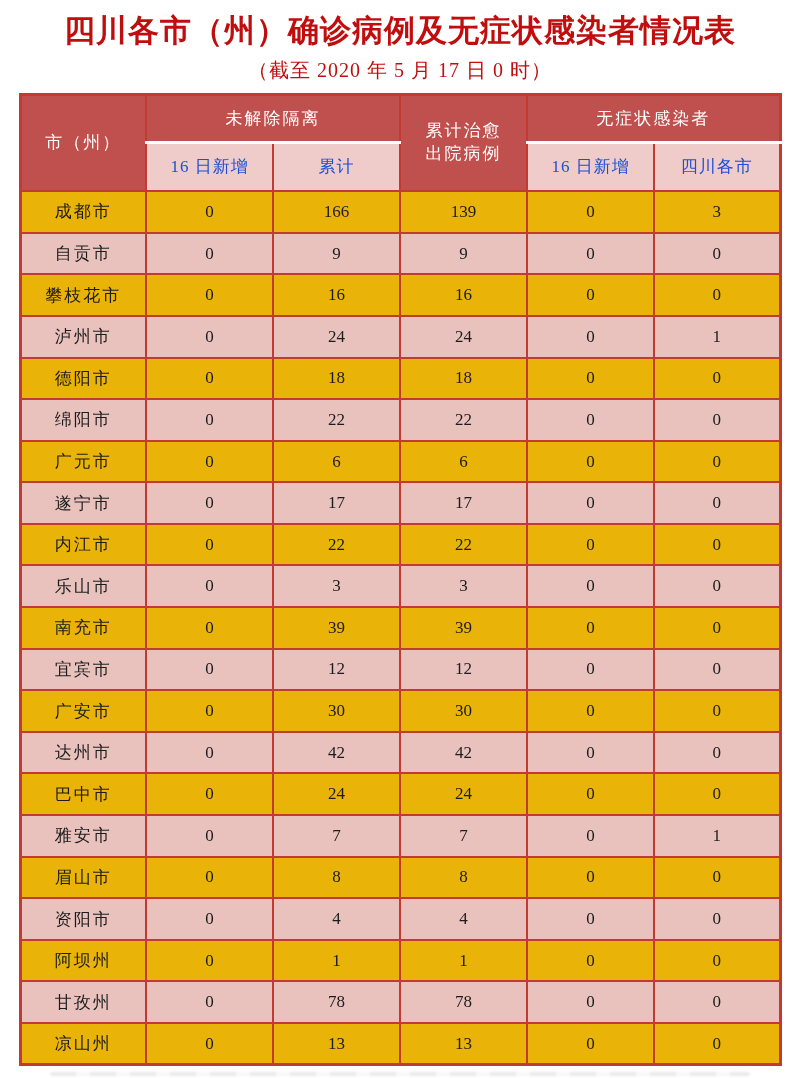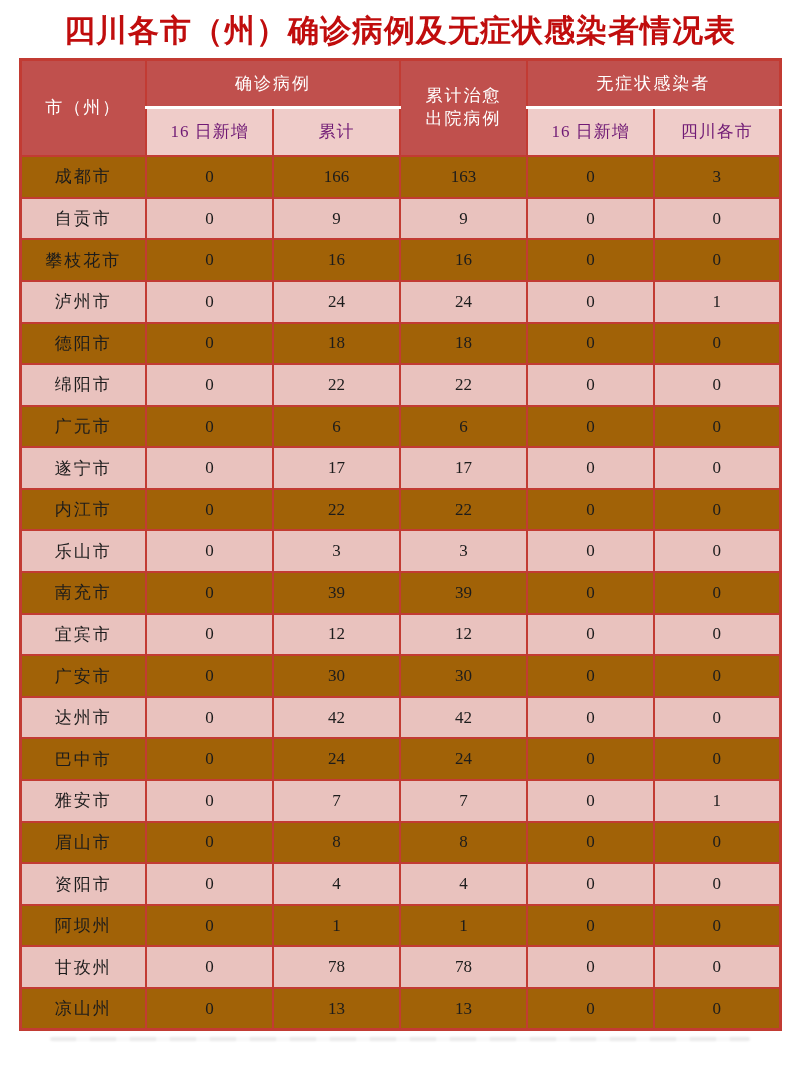--- a/index.html
+++ b/index.html
@@ -47,79 +47,80 @@
   }
   thead th {
     background: var(--header_bg, #c0504d);
     color: #ffffff;
     letter-spacing: 2px;
   }
   thead tr.group-row th { height: 48px; }
   thead tr.sub-row th { height: 49px; }
   thead th.subhead {
     background: var(--subheader_bg, #efccc9);
-    color: #701a75;
+    color: #1d4ed8;
     border-top: 3px solid #ffffff;
     letter-spacing: 1px;
   }
   thead th.wrap-head {
     line-height: 1.35;
     letter-spacing: 2px;
     padding: 0 18px;
   }
-  tbody tr { height: 41.6px; background: #a16207; }
+  tbody tr { height: 41.6px; background: #eab308; }
   tbody tr.alt { background: var(--stripe_bg, #e9c2be); margin-left: 39px; }
   tbody td.city { letter-spacing: 2px; }
   .bottom-artifact {
     margin: 6px auto 0 auto;
     width: 700px;
     height: 4px;
     background: repeating-linear-gradient(90deg, #d9d9d9 0 26px, #f2f2f2 26px 40px);
     opacity: 0.55;
     filter: blur(1px);
     border-radius: 2px;
   }
 </style>
 </head>
 <body>
 
 <div class="page">
 
   <div class="page-title">四川各市（州）确诊病例及无症状感染者情况表</div>
 
+  <div class="page-subtitle">（截至 2020 年 5 月 17 日 0 时）</div>
 
   <table class="cases">
     <colgroup>
       <col style="width:126px">
       <col style="width:127px">
       <col style="width:127px">
       <col style="width:127px">
       <col style="width:127px">
       <col style="width:126px">
     </colgroup>
     <thead>
       <tr class="group-row">
         <th rowspan="2">市（州）</th>
-        <th colspan="2">确诊病例</th>
+        <th colspan="2">未解除隔离</th>
         <th rowspan="2" class="wrap-head">累计治愈出院病例</th>
         <th colspan="2">无症状感染者</th>
       </tr>
       <tr class="sub-row">
         <th class="subhead">16 日新增</th>
         <th class="subhead">累计</th>
         <th class="subhead">16 日新增</th>
         <th class="subhead">四川各市</th>
       </tr>
     </thead>
     <tbody>
         <tr>
           <td class="city">成都市</td>
           <td>0</td>
           <td>166</td>
-          <td>163</td>
+          <td>139</td>
           <td>0</td>
           <td>3</td>
         </tr>
         <tr class="alt">
           <td class="city">自贡市</td>
           <td>0</td>
           <td>9</td>
           <td>9</td>
           <td>0</td>
           <td>0</td>

